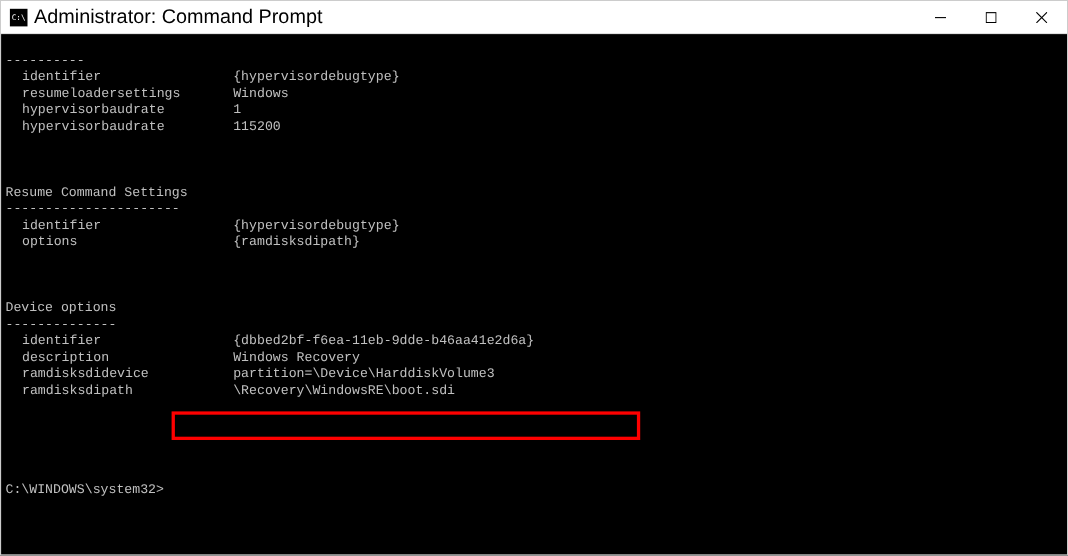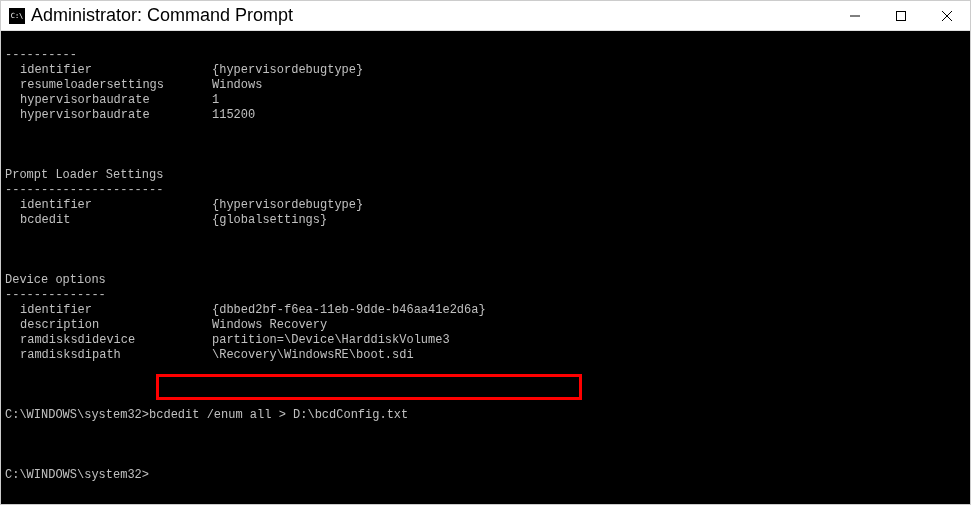--- a/index.html
+++ b/index.html
@@ -112,24 +112,23 @@
             <line x1="0" y1="0" x2="10" y2="10" stroke="#000" stroke-width="1"></line>
             <line x1="10" y1="0" x2="0" y2="10" stroke="#000" stroke-width="1"></line>
           </svg>
       </div>
     </div>
   </div>
 
   <div class="terminal">
 <div>----------</div><div class="row"><span class="col-key">identifier</span><span>{hypervisordebugtype}</span></div><div class="row"><span class="col-key">resumeloadersettings</span><span>Windows</span></div><div class="row"><span class="col-key">hypervisorbaudrate</span><span>1</span></div><div class="row"><span class="col-key">hypervisorbaudrate</span><span>115200</span></div>
 <div> </div>
-<div>Prompt Loader Settings</div><div>----------------------</div><div class="row"><span class="col-key">identifier</span><span>{hypervisordebugtype}</span></div><div class="row"><span class="col-key">bcdedit</span><span>{globalsettings}</span></div>
+<div>Resume Command Settings</div><div>----------------------</div><div class="row"><span class="col-key">identifier</span><span>{hypervisordebugtype}</span></div><div class="row"><span class="col-key">options</span><span>{ramdisksdipath}</span></div>
 <div> </div>
 <div>Device options</div><div>--------------</div><div class="row"><span class="col-key">identifier</span><span>{dbbed2bf-f6ea-11eb-9dde-b46aa41e2d6a}</span></div><div class="row"><span class="col-key">description</span><span>Windows Recovery</span></div><div class="row"><span class="col-key">ramdisksdidevice</span><span>partition=\Device\HarddiskVolume3</span></div><div class="row"><span class="col-key">ramdisksdipath</span><span>\Recovery\WindowsRE\boot.sdi</span></div>
 <div> </div>
-<div><span>C:\WINDOWS\system32&gt;</span><span>bcdedit /enum all &gt; D:\bcdConfig.txt</span></div>
 <div> </div>
 <div><span>C:\WINDOWS\system32&gt;</span></div>
 <div> </div>
 
     <div class="highlight-box" id="hl" style="top: 343px; left: 155px; width: 426px; height: 26px;"></div>
   </div>
 </div>
 
 </body></html>

